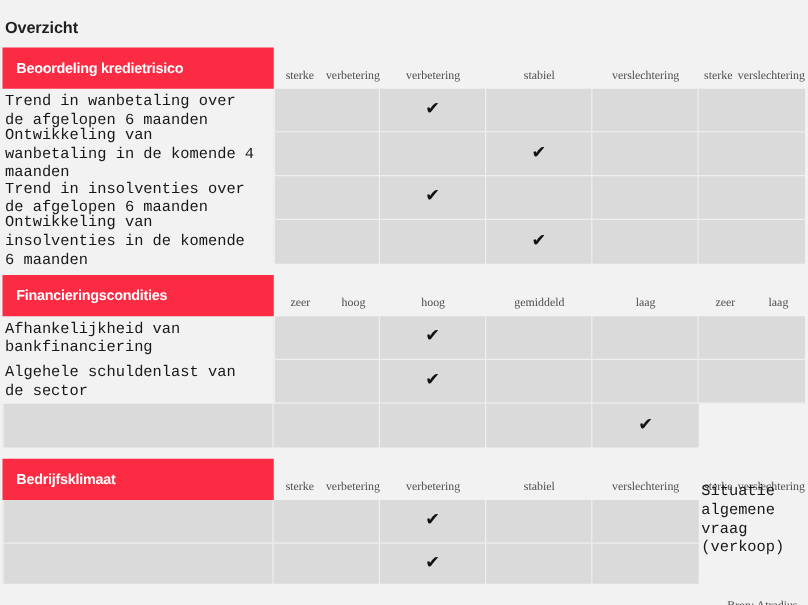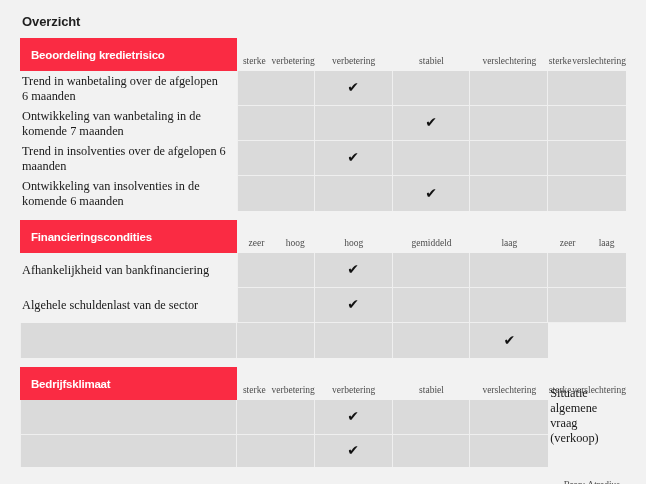--- a/index.html
+++ b/index.html
@@ -12,21 +12,21 @@
     background: #f2f2f2;
     font-family: "Liberation Serif", serif;
     color: #1a1a1a;
     overflow: hidden;
   }
   .page {
     position: relative;
     width: 646px;
     height: 363px;
     box-sizing: border-box;
-    padding: 0 20px;
+    padding: 0 2px;
   }
   .page-title {
     font-family: "Liberation Sans", sans-serif;
     font-weight: bold;
     font-size: 13px;
     color: #1f1f1f;
     padding-top: 14px;
     padding-left: 2px;
     letter-spacing: -0.1px;
   }
@@ -69,21 +69,21 @@
     align-items: flex-end;
     justify-content: center;
     padding-bottom: 4px;
     height: 33px;
     box-sizing: border-box;
   }
   .col-head span { display: block; width: 100%; }
 
   
   .row-label {
-    font-family: Liberation Serif, serif;
+    font-family: Liberation Mono, monospace;
     font-size: 12.3px;
     color: #181818;
     line-height: 1.22;
     display: flex;
     align-items: center;
     padding-right: 10px;
     padding-left: 2px;
     box-sizing: border-box;
   }
   .cell {
@@ -149,21 +149,21 @@
             <span>verslechtering</span>
           </div>
           <div class="row-label h2">Trend in wanbetaling over de afgelopen 6 maanden</div>
           <div class="cell h2 first"></div>
           <div class="cell h2">
             <span class="check">✔</span>
           </div>
           <div class="cell h2"></div>
           <div class="cell h2"></div>
           <div class="cell h2 lastcol"></div>
-          <div class="row-label h2">Ontwikkeling van wanbetaling in de komende 7 maanden</div>
+          <div class="row-label h2">Ontwikkeling van wanbetaling in de komende 4 maanden</div>
           <div class="cell h2 first"></div>
           <div class="cell h2"></div>
           <div class="cell h2">
             <span class="check">✔</span>
           </div>
           <div class="cell h2"></div>
           <div class="cell h2 lastcol"></div>
           <div class="row-label h2">Trend in insolventies over de afgelopen 6 maanden</div>
           <div class="cell h2 first"></div>
           <div class="cell h2">

